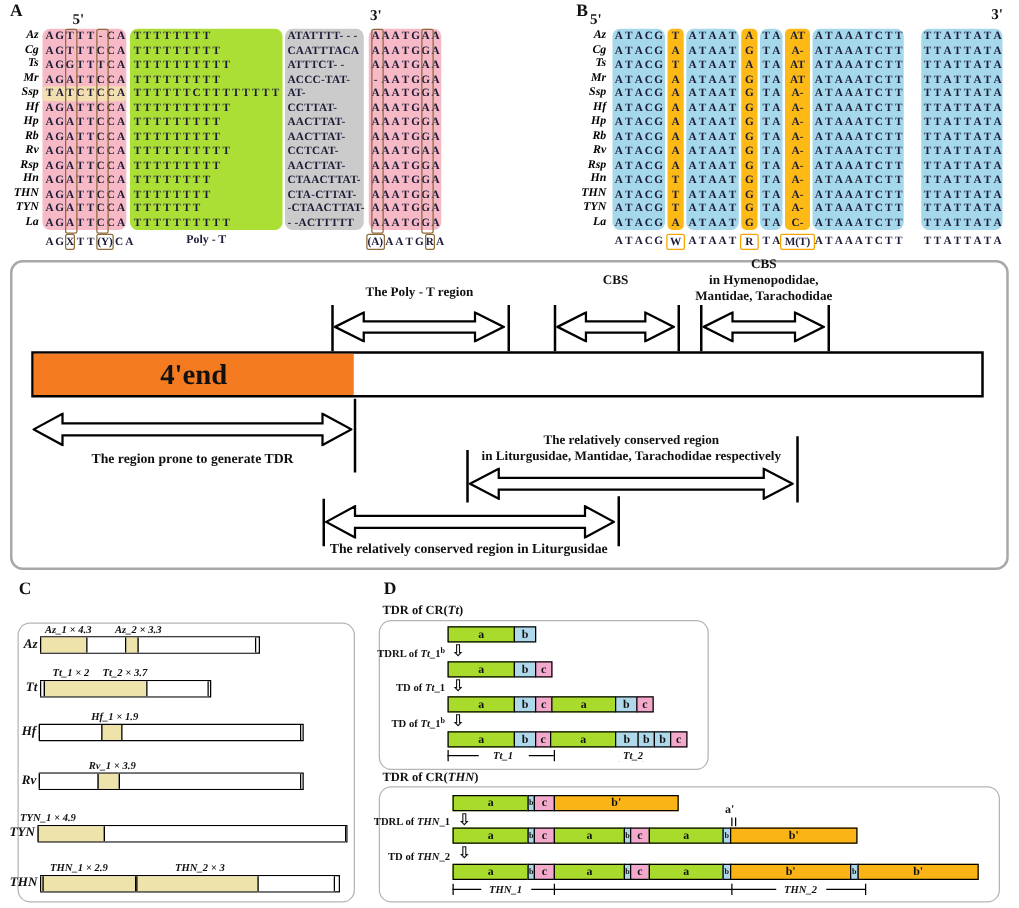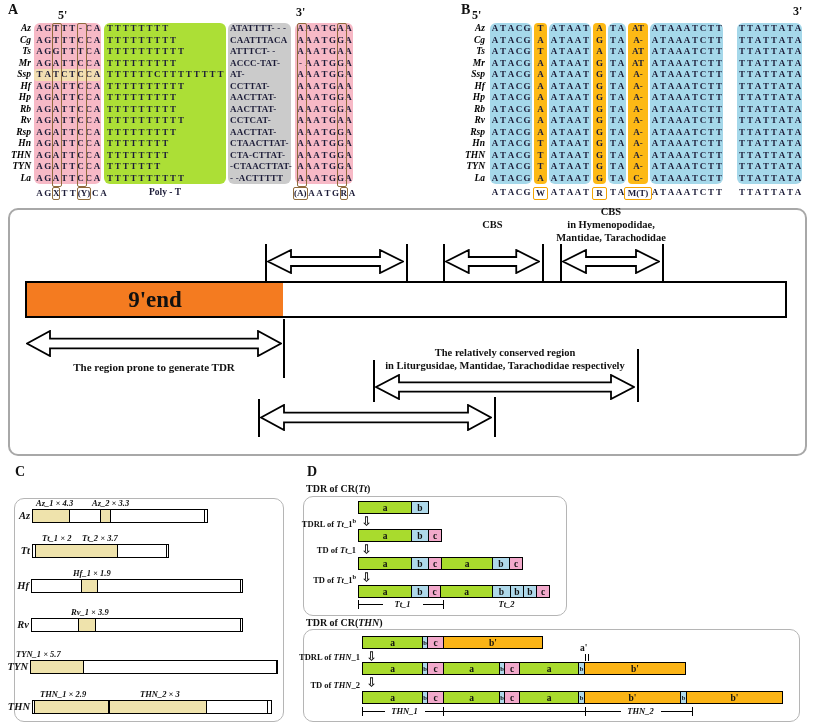--- a/index.html
+++ b/index.html
@@ -266,22 +266,23 @@
     <div class="seq" style="position: absolute; left: 738px; top: 172.5px;"><span style="width: 8px;">T</span><span style="width: 8px;">T</span><span style="width: 8px;">A</span><span style="width: 8px;">T</span><span style="width: 8px;">T</span><span style="width: 8px;">A</span><span style="width: 8px;">T</span><span style="width: 8px;">A</span></div>
     <div class="seq" style="position: absolute; left: 491px; top: 186.5px;"><span style="width: 8px;">A</span><span style="width: 8px;">T</span><span style="width: 8px;">A</span><span style="width: 8px;">C</span><span style="width: 8px;">G</span></div>
     <div class="seq" style="position: absolute; left: 533px; top: 186.5px; width: 13px; text-align: center; border: 1.4px solid rgb(245, 164, 0); border-radius: 2px;">W</div>
     <div class="seq" style="position: absolute; left: 550px; top: 186.5px;"><span style="width: 8px;">A</span><span style="width: 8px;">T</span><span style="width: 8px;">A</span><span style="width: 8px;">A</span><span style="width: 8px;">T</span></div>
     <div class="seq" style="position: absolute; left: 592px; top: 186.5px; width: 13px; text-align: center; border: 1.4px solid rgb(245, 164, 0); border-radius: 2px;">R</div>
     <div class="seq" style="position: absolute; left: 609px; top: 186.5px;"><span style="width: 8px;">T</span><span style="width: 8px;">A</span></div>
     <div class="seq" style="position: absolute; left: 624px; top: 186.5px; width: 26px; text-align: center; border: 1.4px solid rgb(245, 164, 0); border-radius: 2px;">M(T)</div>
     <div class="seq" style="position: absolute; left: 651px; top: 186.5px;"><span style="width: 8px;">A</span><span style="width: 8px;">T</span><span style="width: 8px;">A</span><span style="width: 8px;">A</span><span style="width: 8px;">A</span><span style="width: 8px;">T</span><span style="width: 8px;">C</span><span style="width: 8px;">T</span><span style="width: 8px;">T</span></div>
     <div class="seq" style="position: absolute; left: 738px; top: 186.5px;"><span style="width: 8px;">T</span><span style="width: 8px;">T</span><span style="width: 8px;">A</span><span style="width: 8px;">T</span><span style="width: 8px;">T</span><span style="width: 8px;">A</span><span style="width: 8px;">T</span><span style="width: 8px;">A</span></div>
     <div style="position: absolute; left: 25px; top: 281px; width: 762px; height: 37px; border: 2px solid rgb(0, 0, 0); display: flex; box-sizing: border-box; background: rgb(255, 255, 255);">
-      <div class="barlabel" style="width: 256px; background: rgb(244, 123, 32);">9'end</div>
-    </div>
+      <div class="barlabel" style="width: 256px; background: rgb(244, 123, 32);">4'end</div>
+    </div>
+    <div class="annot" style="position: absolute; left: 175.5px; top: 229px; width: 320px; font-size: 10.5px;">The Poly - T region</div>
     <div class="vline" style="position: absolute; left: 265px; top: 244px; height: 37px; width: 2px;"></div>
     <div class="vline" style="position: absolute; left: 406px; top: 244px; height: 37px; width: 2px;"></div>
     <svg width="137" height="25" style="position: absolute; left: 267px; top: 249px;">
       <polygon points="1,12.5 24,1 24,8 113,8 113,1 136,12.5 113,24 113,17 24,17 24,24" fill="#fff" stroke="#000" stroke-width="1.8"></polygon>
     </svg>
     <div class="annot" style="position: absolute; left: 332.5px; top: 219px; width: 320px; font-size: 10.5px;">CBS</div>
     <div class="vline" style="position: absolute; left: 443px; top: 244px; height: 37px; width: 2px;"></div>
     <div class="vline" style="position: absolute; left: 542px; top: 244px; height: 37px; width: 2px;"></div>
     <svg width="95" height="25" style="position: absolute; left: 445px; top: 249px;">
       <polygon points="1,12.5 23.75,1 23.75,8 71.25,8 71.25,1 94,12.5 71.25,24 71.25,17 23.75,17 23.75,24" fill="#fff" stroke="#000" stroke-width="1.8"></polygon>
@@ -304,20 +305,21 @@
     <div class="vline" style="position: absolute; left: 373px; top: 360px; height: 42px; width: 2px;"></div>
     <div class="vline" style="position: absolute; left: 637px; top: 349px; height: 53px; width: 2px;"></div>
     <svg width="260" height="26" style="position: absolute; left: 375px; top: 374px;">
       <polygon points="1,13 24,1 24,8.32 236,8.32 236,1 259,13 236,25 236,17.68 24,17.68 24,25" fill="#fff" stroke="#000" stroke-width="1.8"></polygon>
     </svg>
     <div class="vline" style="position: absolute; left: 258px; top: 399px; height: 38px; width: 2px;"></div>
     <div class="vline" style="position: absolute; left: 494px; top: 397px; height: 40px; width: 2px;"></div>
     <svg width="232" height="27" style="position: absolute; left: 260px; top: 404px;">
       <polygon points="1,13.5 24,1 24,8.64 208,8.64 208,1 231,13.5 208,26 208,18.36 24,18.36 24,26" fill="#fff" stroke="#000" stroke-width="1.8"></polygon>
     </svg>
+    <div class="annot" style="position: absolute; left: 215px; top: 433px; width: 320px; font-size: 11px;">The relatively conserved region  in Liturgusidae</div>
     <div class="cname" style="position: absolute; left: 6px; top: 510px; width: 24px;">Az</div>
     <div class="cbar" style="position: absolute; left: 32px; top: 509px; width: 176px; height: 14px;">
       <div class="cseg" style="width: 38px; background: rgb(239, 227, 172); border-left: 1px solid rgb(0, 0, 0); border-right: 1px solid rgb(0, 0, 0); margin-left: -1px;"></div>
       <div class="cseg" style="width: 32px; background: rgb(255, 255, 255); border-left: 1px solid rgb(0, 0, 0); border-right: 1px solid rgb(0, 0, 0); margin-left: -1px;"></div>
       <div class="cseg" style="width: 11px; background: rgb(239, 227, 172); border-left: 1px solid rgb(0, 0, 0); border-right: 1px solid rgb(0, 0, 0); margin-left: -1px;"></div>
       <div class="cseg" style="width: 95px; background: rgb(255, 255, 255); border-left: 1px solid rgb(0, 0, 0); border-right: 1px solid rgb(0, 0, 0); margin-left: -1px;"></div>
     </div>
     <div class="clab" style="position: absolute; left: 36px; top: 498px;">Az_1 × 4.3</div>
     <div class="clab" style="position: absolute; left: 92px; top: 498px;">Az_2 × 3.3</div>
     <div class="cname" style="position: absolute; left: 6px; top: 545px; width: 24px;">Tt</div>
@@ -340,21 +342,21 @@
       <div class="cseg" style="width: 48px; background: rgb(255, 255, 255); border-left: 1px solid rgb(0, 0, 0); border-right: 1px solid rgb(0, 0, 0); margin-left: -1px;"></div>
       <div class="cseg" style="width: 18px; background: rgb(239, 227, 172); border-left: 1px solid rgb(0, 0, 0); border-right: 1px solid rgb(0, 0, 0); margin-left: -1px;"></div>
       <div class="cseg" style="width: 146px; background: rgb(255, 255, 255); border-left: 1px solid rgb(0, 0, 0); border-right: 1px solid rgb(0, 0, 0); margin-left: -1px;"></div>
     </div>
     <div class="clab" style="position: absolute; left: 71px; top: 607px;">Rv_1 × 3.9</div>
     <div class="cname" style="position: absolute; left: 6px; top: 661px; width: 22px;">TYN</div>
     <div class="cbar" style="position: absolute; left: 30px; top: 660px; width: 248px; height: 14px;">
       <div class="cseg" style="width: 54px; background: rgb(239, 227, 172); border-left: 1px solid rgb(0, 0, 0); border-right: 1px solid rgb(0, 0, 0); margin-left: -1px;"></div>
       <div class="cseg" style="width: 194px; background: rgb(255, 255, 255); border-left: 1px solid rgb(0, 0, 0); border-right: 1px solid rgb(0, 0, 0); margin-left: -1px;"></div>
     </div>
-    <div class="clab" style="position: absolute; left: 16px; top: 649px;">TYN_1 × 5.7</div>
+    <div class="clab" style="position: absolute; left: 16px; top: 649px;">TYN_1 × 4.9</div>
     <div class="cname" style="position: absolute; left: 6px; top: 701px; width: 24px;">THN</div>
     <div class="cbar" style="position: absolute; left: 32px; top: 700px; width: 240px; height: 14px;">
       <div class="cseg" style="width: 3px; background: rgb(255, 255, 255); border-left: 1px solid rgb(0, 0, 0); border-right: 1px solid rgb(0, 0, 0); margin-left: -1px;"></div>
       <div class="cseg" style="width: 75px; background: rgb(239, 227, 172); border-left: 1px solid rgb(0, 0, 0); border-right: 1px solid rgb(0, 0, 0); margin-left: -1px;"></div>
       <div class="cseg" style="width: 2px; background: rgb(255, 255, 255); border-left: 1px solid rgb(0, 0, 0); border-right: 1px solid rgb(0, 0, 0); margin-left: -1px;"></div>
       <div class="cseg" style="width: 98px; background: rgb(239, 227, 172); border-left: 1px solid rgb(0, 0, 0); border-right: 1px solid rgb(0, 0, 0); margin-left: -1px;"></div>
       <div class="cseg" style="width: 62px; background: rgb(255, 255, 255); border-left: 1px solid rgb(0, 0, 0); border-right: 1px solid rgb(0, 0, 0); margin-left: -1px;"></div>
     </div>
     <div class="clab" style="position: absolute; left: 40px; top: 689px;">THN_1 × 2.9</div>
     <div class="clab" style="position: absolute; left: 140px; top: 689px;">THN_2 × 3</div>

